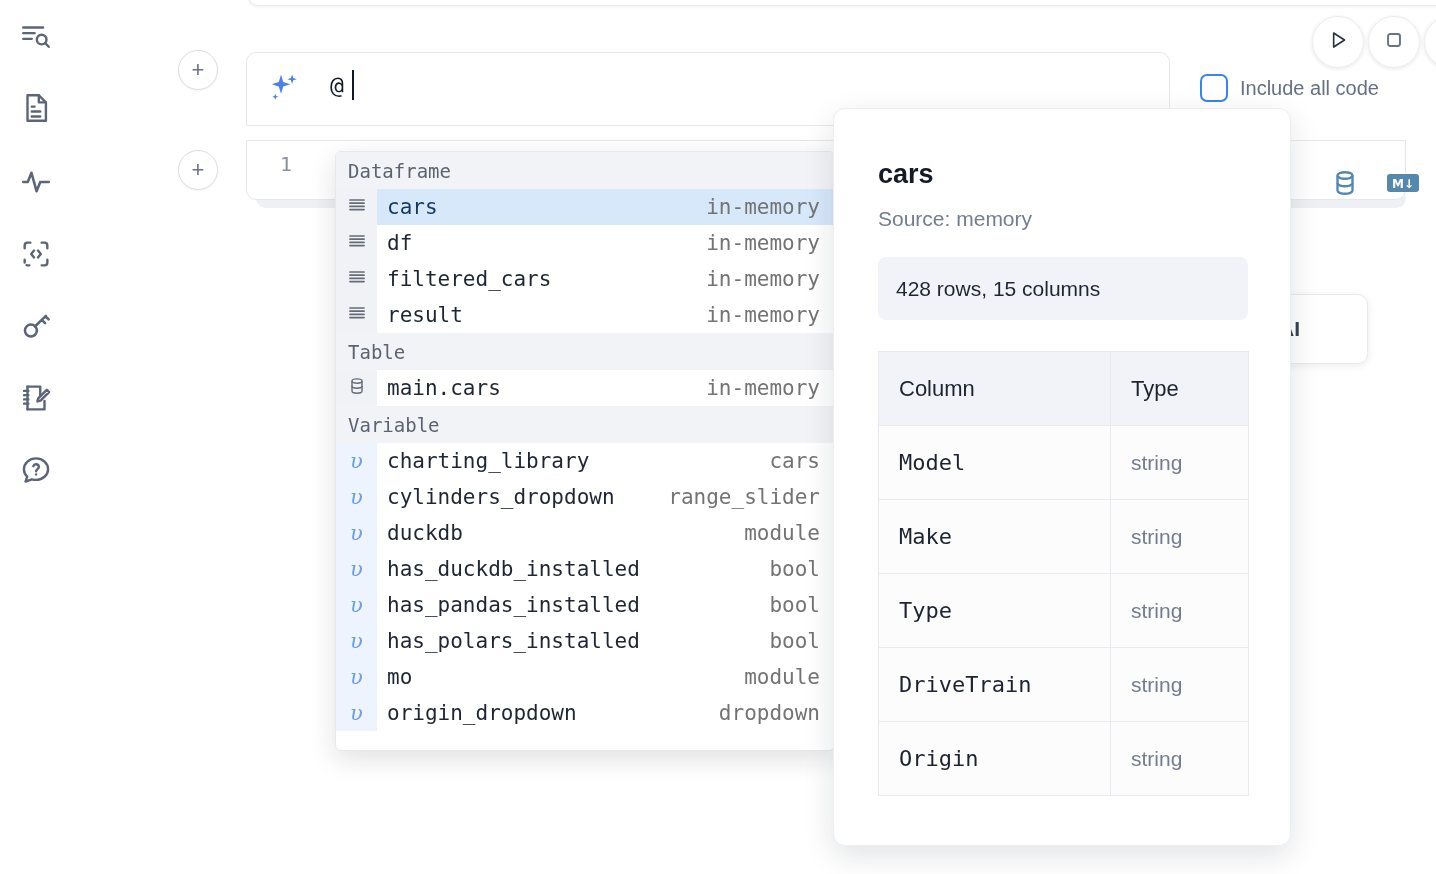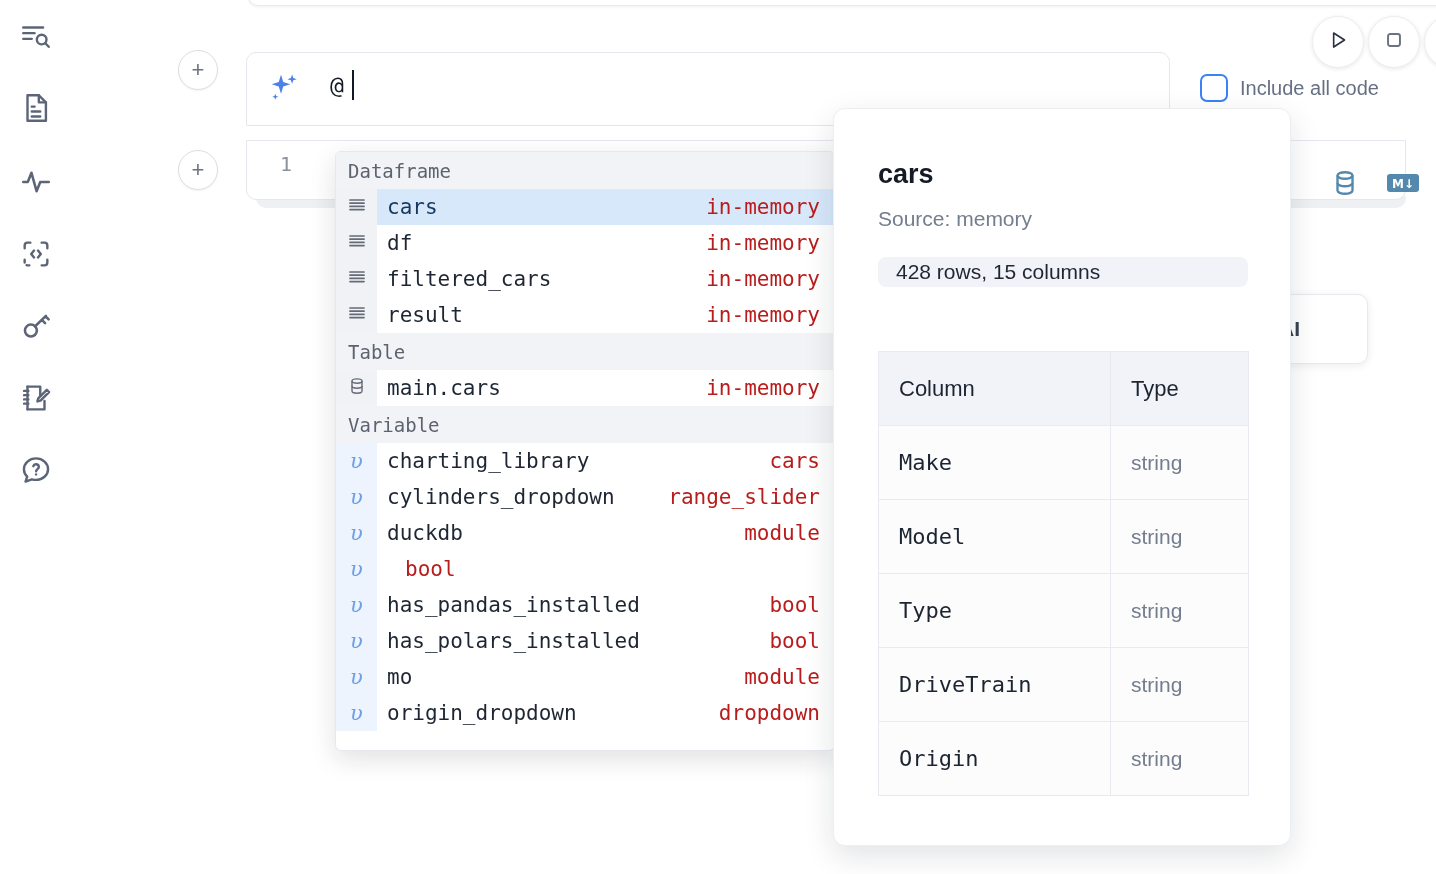--- a/index.html
+++ b/index.html
@@ -127,40 +127,40 @@
   .ac-gutter.g-tbl { background: #f1f2f5; }
   .ac-gutter.g-var { background: #eef4fd; }
   .ac-row.sel .ac-body { background: #d7e8fb; }
   .ac-body {
     flex: 1; height: 36px; display: flex; align-items: center;
     justify-content: space-between; padding: 0 14px 0 10px;
     min-width: 0;
   }
   .ac-name { color: #1f2633; white-space: nowrap; }
   .ac-row.sel .ac-name { color: #15385f; }
-  .ac-kind { color: #b91c1c; white-space: nowrap; padding-left: 18px; }
+  .ac-kind { color: #737373; white-space: nowrap; padding-left: 18px; }
   .var-glyph { font-family: "DejaVu Serif", serif; font-style: italic; font-size: 21px; color: #6ea0e8; }
 
   
   .pv {
     position: absolute; left: 833px; top: 108px; width: 458px; height: 738px;
     background: #ffffff; border: 1px solid #eceef2; border-radius: 12px;
     box-shadow: 0 10px 30px rgba(20,25,40,.12);
     overflow: hidden;
   }
   .pv-title {
     position: absolute; left: 44px; top: 50px;
     font-size: 27px; font-weight: 700; color: #141a26;
   }
   .pv-source {
     position: absolute; left: 44px; top: 98px;
     font-size: 21px; color: #737d8e;
   }
   .pv-shape {
-    position: absolute; left: 44px; top: 148px; width: 370px; height: 30px;
+    position: absolute; left: 44px; top: 148px; width: 370px; height: 63px;
     background: #f1f3f8; border-radius: 8px;
     display: flex; align-items: center; padding-left: 18px;
     font-size: 21px; color: #1f2633;
   }
   .pv-table {
     position: absolute; left: 44px; top: 242px; width: 370px;
     border-collapse: collapse; table-layout: fixed;
   }
   .pv-table th, .pv-table td {
     border: 1px solid #e8eaf0; height: 74px; text-align: left; padding-left: 20px;
@@ -395,20 +395,21 @@
         <div class="ac-body">
           <span class="ac-name">duckdb</span>
           <span class="ac-kind">module</span>
         </div>
       </div>
       <div class="ac-row">
         <div class="ac-gutter g-var">
           <span class="var-glyph">υ</span>
         </div>
         <div class="ac-body">
+          <span class="ac-name">has_duckdb_installed</span>
           <span class="ac-kind">bool</span>
         </div>
       </div>
       <div class="ac-row">
         <div class="ac-gutter g-var">
           <span class="var-glyph">υ</span>
         </div>
         <div class="ac-body">
           <span class="ac-name">has_pandas_installed</span>
           <span class="ac-kind">bool</span>
@@ -453,28 +454,28 @@
           <col class="c2">
         </colgroup>
       <thead>
           <tr>
             <th>Column</th>
             <th>Type</th>
           </tr>
         </thead>
       <tbody>
           <tr>
+            <td class="col-name">Model</td>
+            <td class="col-type">string</td>
+          </tr>
+          <tr>
             <td class="col-name">Make</td>
             <td class="col-type">string</td>
           </tr>
           <tr>
-            <td class="col-name">Model</td>
-            <td class="col-type">string</td>
-          </tr>
-          <tr>
             <td class="col-name">Type</td>
             <td class="col-type">string</td>
           </tr>
           <tr>
             <td class="col-name">DriveTrain</td>
             <td class="col-type">string</td>
           </tr>
           <tr>
             <td class="col-name">Origin</td>
             <td class="col-type">string</td>

